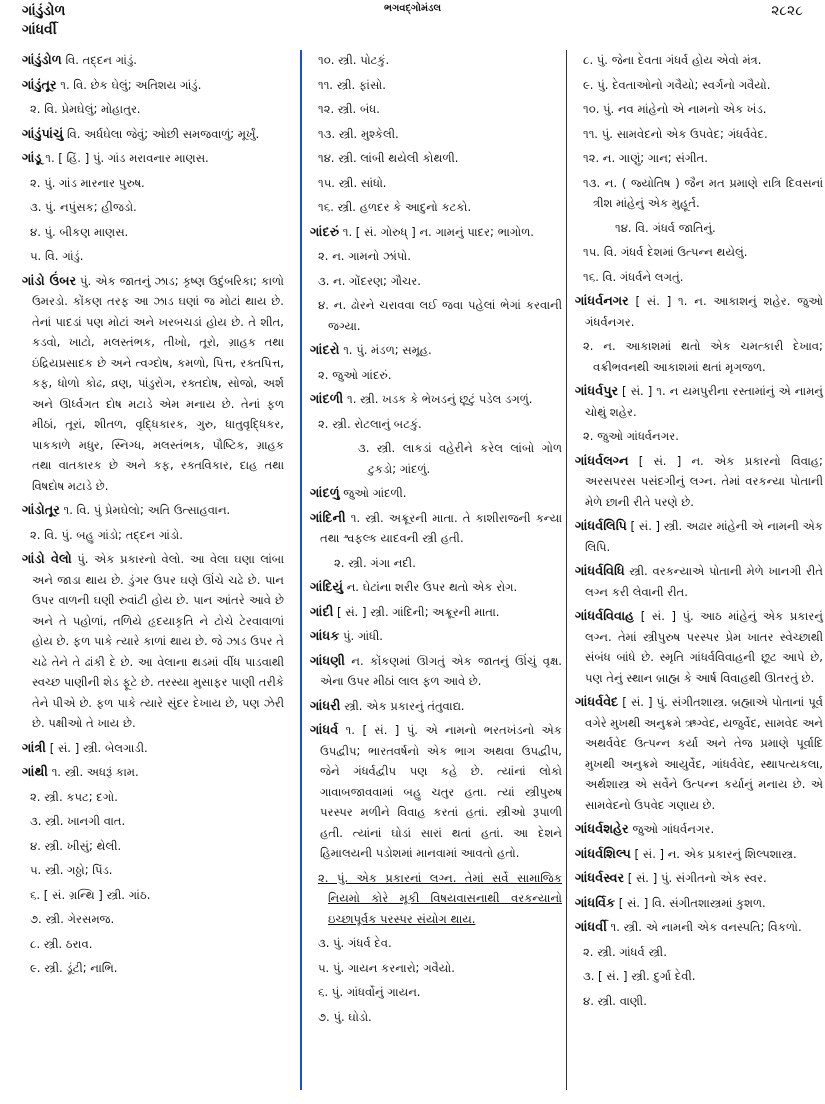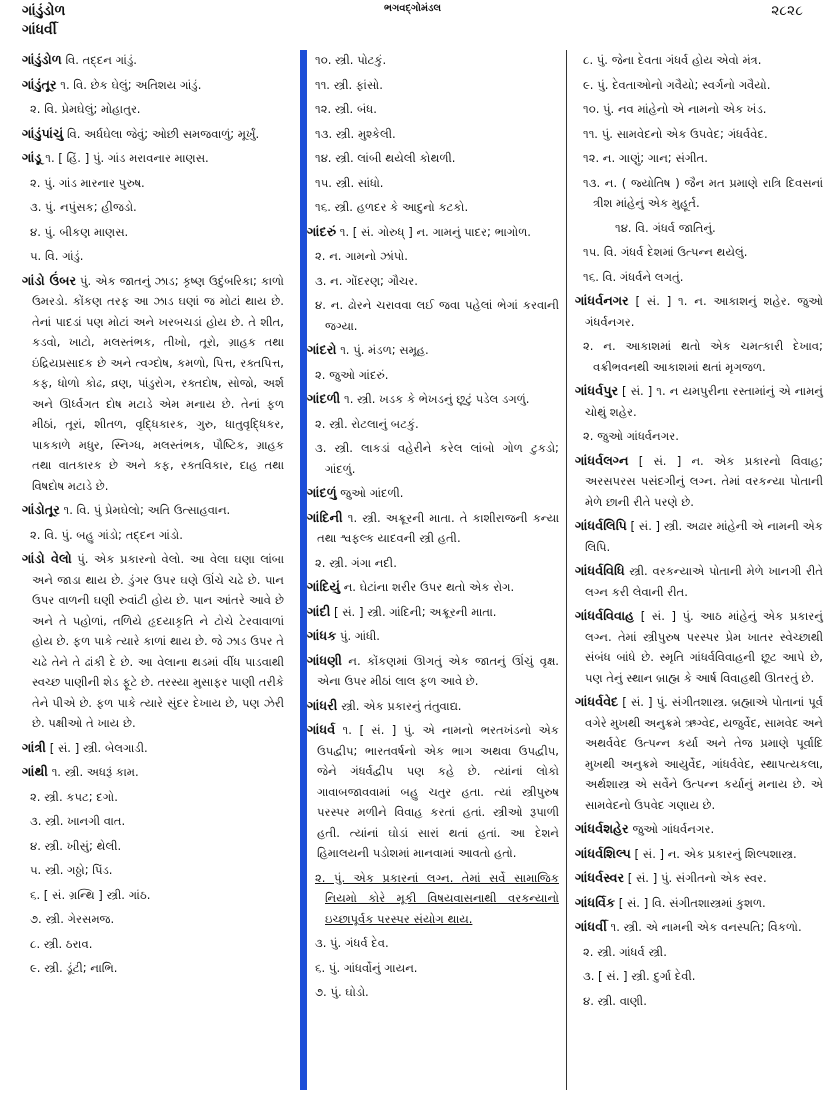--- a/index.html
+++ b/index.html
@@ -5,21 +5,21 @@
   html, body { margin:0; padding:0; background:#fff; }
   body { width:825px; height:1104px; overflow:hidden; position:relative;
          font-family:"DejaVu Sans", "Liberation Sans", sans-serif; color:#111; }
   .header { position:absolute; top:0; left:0; width:825px; height:44px; }
   .guide1 { position:absolute; left:22px; top:2px; font-size:14px; font-weight:bold; }
   .guide2 { position:absolute; left:22px; top:21px; font-size:14px; font-weight:bold; }
   .title  { position:absolute; left:0; right:0; top:2px; text-align:center; font-size:10px; font-weight:bold; }
   .pageno { position:absolute; right:22px; top:2px; font-size:14px; }
   .col { position:absolute; top:50px; font-size:11.6px; line-height:20.5px; }
   .c1 { left:22px; width:262px; }
-  .c2 { left:300px; width:252px; border-left:7px solid #1d4ed8; height:1040px; }
+  .c2 { left:300px; width:252px; padding-left:8px; border-left:2px solid #1d4ed8; height:1040px; }
   .c3 { left:566px; width:248px; padding-left:8px; border-left:1px solid #333; height:1040px; }
   .entry { margin:0 0 4px 0; text-align:justify; }
   .hw { font-weight:bold; font-size:12.8px; }
   .sense { padding-left:10px; }
   .line { text-indent:-10px; padding-left:10px; }
 </style>
 </head>
 <body>
 
 <div class="header">
@@ -63,32 +63,33 @@
     <div class="entry sense line" style="padding-left: 18px;"><span>૧૫. સ્ત્રી. સાંધો.</span></div>
     <div class="entry sense line" style="padding-left: 18px;"><span>૧૬. સ્ત્રી. હળદર કે આદુનો કટકો.</span></div>
     <div class="entry line"><span class="hw">ગાંદરું</span> <span>૧. [ સં. ગોરુધ્ ] ન. ગામનું પાદર; ભાગોળ.</span></div>
     <div class="entry sense line" style="padding-left: 18px;"><span>૨. ન. ગામનો ઝાંપો.</span></div>
     <div class="entry sense line" style="padding-left: 18px;"><span>૩. ન. ગોંદરણ; ગૌચર.</span></div>
     <div class="entry sense line" style="padding-left: 18px;"><span>૪. ન. ઢોરને ચરાવવા લઈ જવા પહેલાં ભેગાં કરવાની જગ્યા.</span></div>
     <div class="entry line"><span class="hw">ગાંદરો</span> <span>૧. પું. મંડળ; સમૂહ.</span></div>
     <div class="entry sense line" style="padding-left: 18px;"><span>૨. જુઓ ગાંદરું.</span></div>
     <div class="entry line"><span class="hw">ગાંદળી</span> <span>૧. સ્ત્રી. ખડક કે ભેખડનું છૂટું પડેલ ડગળું.</span></div>
     <div class="entry sense line" style="padding-left: 18px;"><span>૨. સ્ત્રી. રોટલાનું બટકું.</span></div>
-    <div class="entry sense line" style="padding-left: 18px;"><span>૩. સ્ત્રી. લાકડાં વહેરીને કરેલ લાંબો ગોળ ટુકડો; ગાંદળું.</span></div>
+    <div class="entry sense line" style="padding-left: 18px; margin-left: 40px;"><span>૩. સ્ત્રી. લાકડાં વહેરીને કરેલ લાંબો ગોળ ટુકડો; ગાંદળું.</span></div>
     <div class="entry line"><span class="hw">ગાંદળું</span> <span>જુઓ ગાંદળી.</span></div>
     <div class="entry line"><span class="hw">ગાંદિની</span> <span>૧. સ્ત્રી. અક્રૂરની માતા. તે કાશીરાજની કન્યા તથા શ્વફલ્ક યાદવની સ્ત્રી હતી.</span></div>
-    <div class="entry sense line" style="padding-left: 18px;"><span>૨. સ્ત્રી. ગંગા નદી.</span></div>
+    <div class="entry sense line" style="padding-left: 18px; margin-left: 16px;"><span>૨. સ્ત્રી. ગંગા નદી.</span></div>
     <div class="entry line"><span class="hw">ગાંદિયું</span> <span>ન. ઘેટાંના શરીર ઉપર થતો એક રોગ.</span></div>
     <div class="entry line"><span class="hw">ગાંદી</span> <span>[ સં. ] સ્ત્રી. ગાંદિની; અક્રૂરની માતા.</span></div>
     <div class="entry line"><span class="hw">ગાંધક</span> <span>પું. ગાંધી.</span></div>
     <div class="entry line"><span class="hw">ગાંધણી</span> <span>ન. કોંકણમાં ઊગતું એક જાતનું ઊંચું વૃક્ષ. એના ઉપર મીઠાં લાલ ફળ આવે છે.</span></div>
     <div class="entry line"><span class="hw">ગાંધરી</span> <span>સ્ત્રી. એક પ્રકારનું તંતુવાદ્ય.</span></div>
     <div class="entry line"><span class="hw">ગાંધર્વ</span> <span>૧. [ સં. ] પું. એ નામનો ભરતખંડનો એક ઉપદ્વીપ; ભારતવર્ષનો એક ભાગ અથવા ઉપદ્વીપ, જેને ગંધર્વદ્વીપ પણ કહે છે. ત્યાંનાં લોકો ગાવાબજાવવામાં બહુ ચતુર હતા. ત્યાં સ્ત્રીપુરુષ પરસ્પર મળીને વિવાહ કરતાં હતાં. સ્ત્રીઓ રૂપાળી હતી. ત્યાંનાં ઘોડાં સારાં થતાં હતાં. આ દેશને હિમાલયની પડોશમાં માનવામાં આવતો હતો.</span></div>
     <div class="entry sense line" style="padding-left: 18px; text-decoration: underline;"><span>૨. પું. એક પ્રકારનાં લગ્ન. તેમાં સર્વે સામાજિક નિયમો કોરે મૂકી વિષયવાસનાથી વરકન્યાનો ઇચ્છાપૂર્વક પરસ્પર સંયોગ થાય.</span></div>
     <div class="entry sense line" style="padding-left: 18px;"><span>૩. પું. ગંધર્વ દેવ.</span></div>
+    <div class="entry sense line" style="padding-left: 18px;"><span>૫. પું. ગાયન કરનારો; ગવૈયો.</span></div>
     <div class="entry sense line" style="padding-left: 18px;"><span>૬. પું. ગાંધર્વોનું ગાયન.</span></div>
     <div class="entry sense line" style="padding-left: 18px;"><span>૭. પું. ઘોડો.</span></div>
   </div>
 <div class="col c3" id="col2">
     <div class="entry sense line" style="padding-left: 18px;"><span>૮. પું. જેના દેવતા ગંધર્વ હોય એવો મંત્ર.</span></div>
     <div class="entry sense line" style="padding-left: 18px;"><span>૯. પું. દેવતાઓનો ગવૈયો; સ્વર્ગનો ગવૈયો.</span></div>
     <div class="entry sense line" style="padding-left: 18px;"><span>૧૦. પું. નવ માંહેનો એ નામનો એક ખંડ.</span></div>
     <div class="entry sense line" style="padding-left: 18px;"><span>૧૧. પું. સામવેદનો એક ઉપવેદ; ગંધર્વવેદ.</span></div>
     <div class="entry sense line" style="padding-left: 18px;"><span>૧૨. ન. ગાણું; ગાન; સંગીત.</span></div>
     <div class="entry sense line" style="padding-left: 18px;"><span>૧૩. ન. ( જ્યોતિષ ) જૈન મત પ્રમાણે રાત્રિ દિવસનાં ત્રીશ માંહેનું એક મુહૂર્ત.</span></div>

